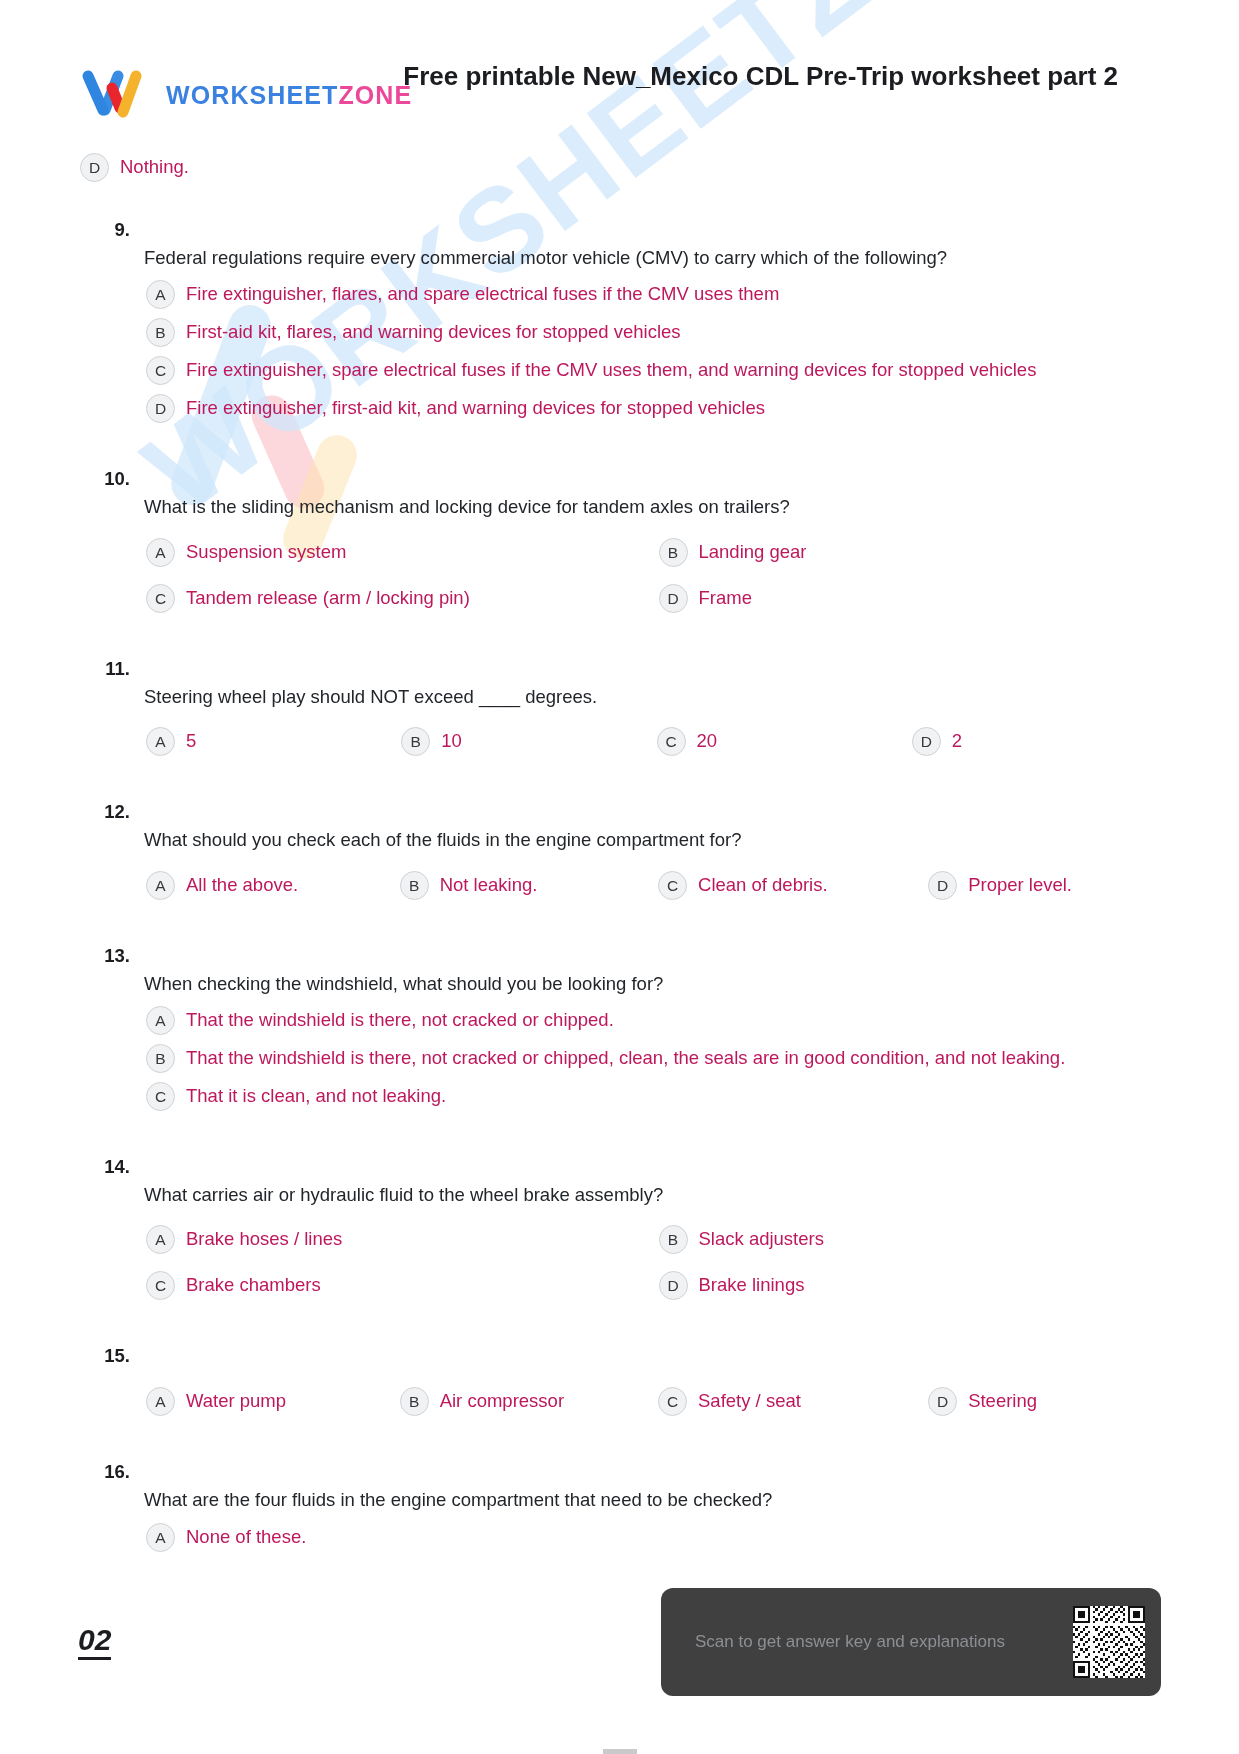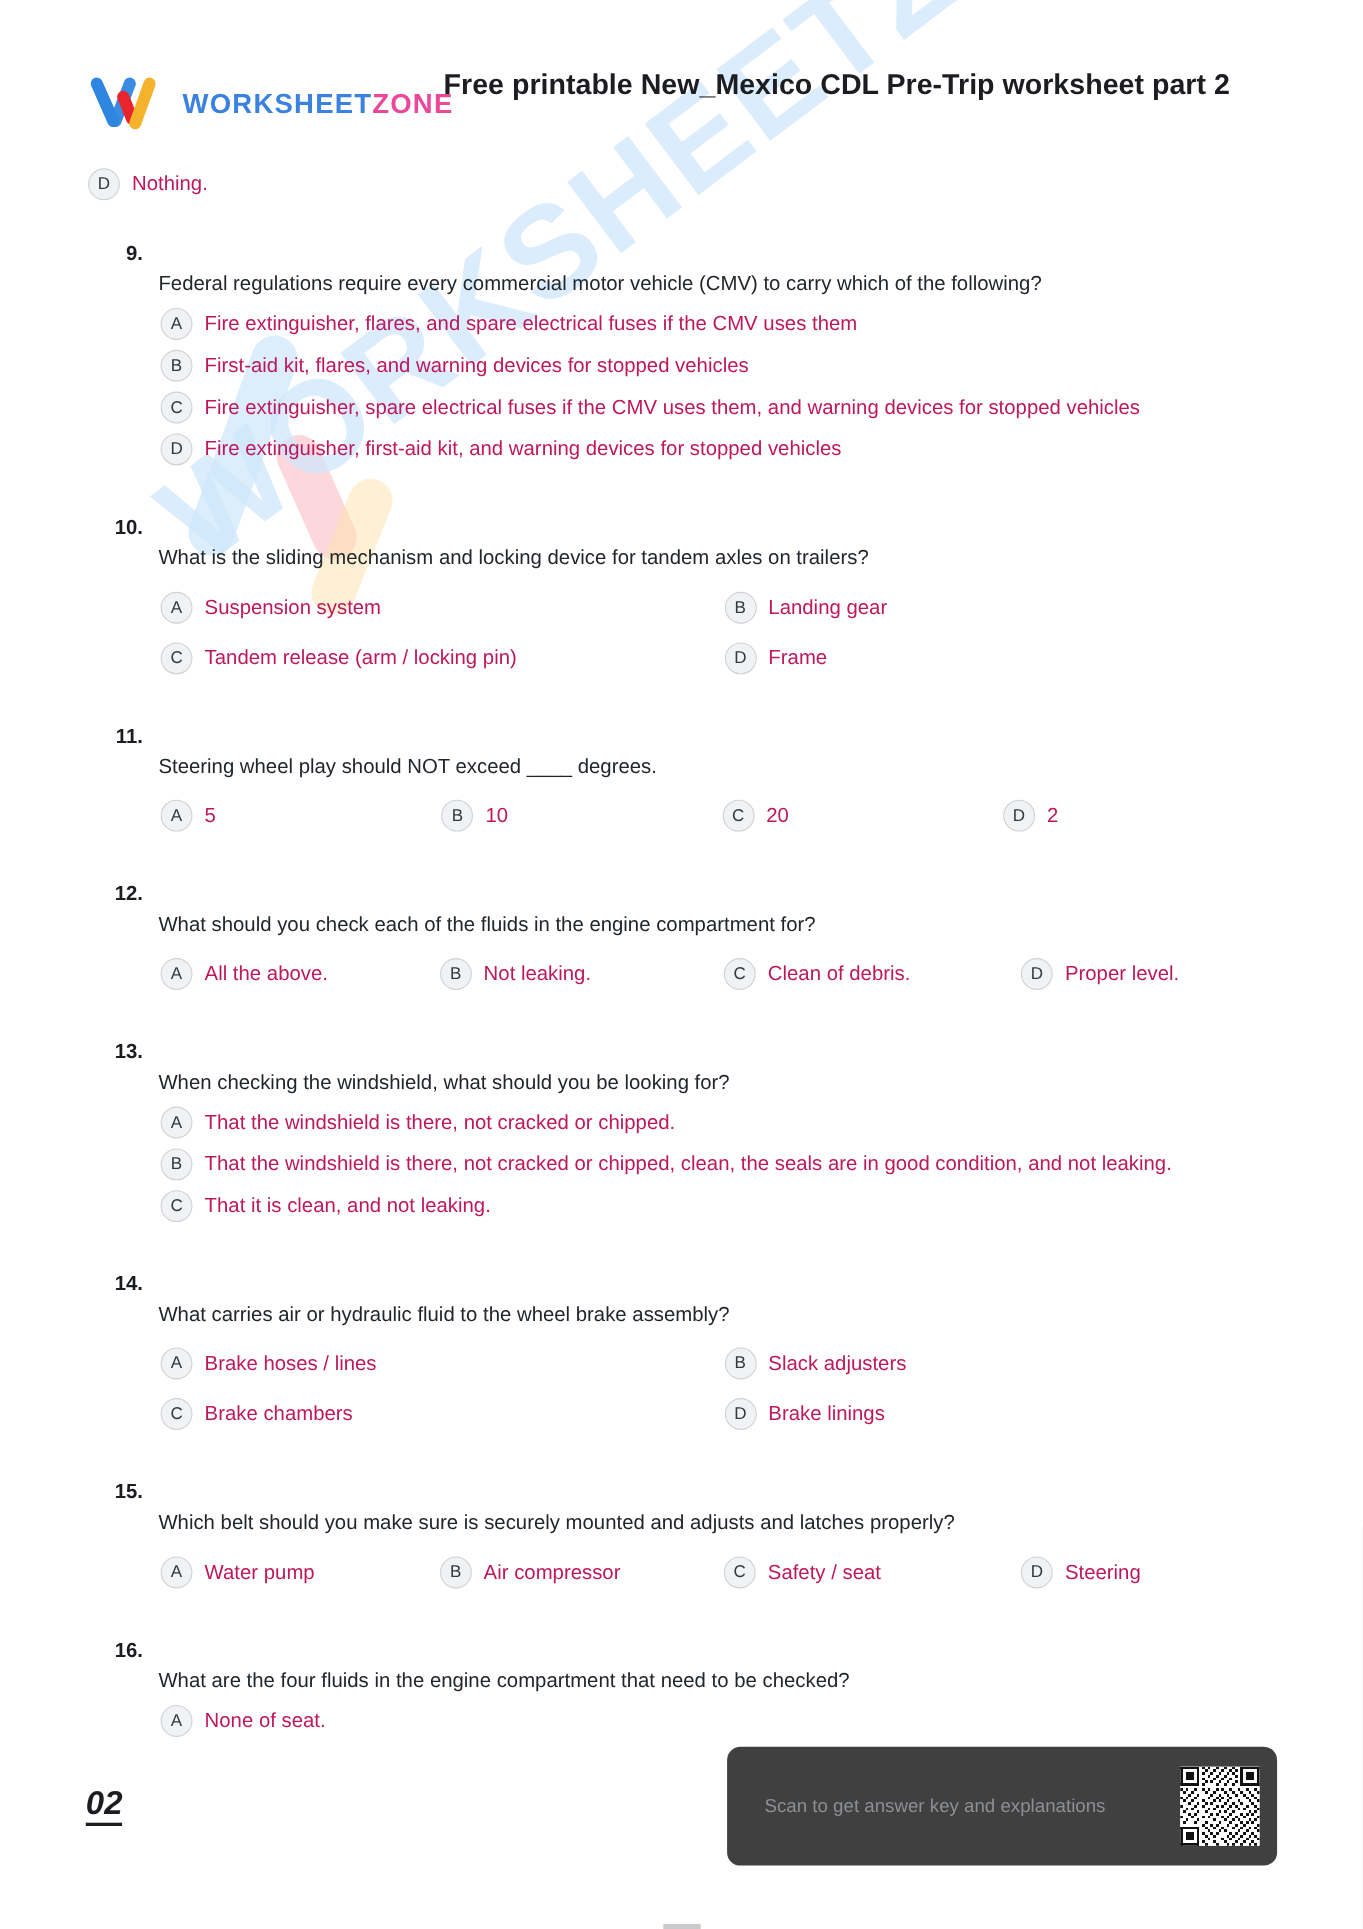--- a/index.html
+++ b/index.html
@@ -407,21 +407,20 @@
               <div class="option">
                 <span class="bubble">D</span>
                 <span class="opt-text">Brake linings</span>
               </div>
             </div>
           </div>
         </div>
         <div class="question">
           <div class="q-num">15.</div>
           <div class="q-body">
-            <div class="q-text">Which belt should you make sure is securely mounted and adjusts and latches properly?</div>
             <div class="options cols-4w">
               <div class="option">
                 <span class="bubble">A</span>
                 <span class="opt-text">Water pump</span>
               </div>
               <div class="option">
                 <span class="bubble">B</span>
                 <span class="opt-text">Air compressor</span>
               </div>
               <div class="option">
@@ -435,21 +434,21 @@
             </div>
           </div>
         </div>
         <div class="question">
           <div class="q-num">16.</div>
           <div class="q-body">
             <div class="q-text">What are the four fluids in the engine compartment that need to be checked?</div>
             <div class="options cols-1">
               <div class="option">
                 <span class="bubble">A</span>
-                <span class="opt-text">None of seat.</span>
+                <span class="opt-text">None of these.</span>
               </div>
             </div>
           </div>
         </div>
       </div>
   </div>
 
   <div class="footer">
     <div class="page-no">02</div>
     <div class="scan-box">

